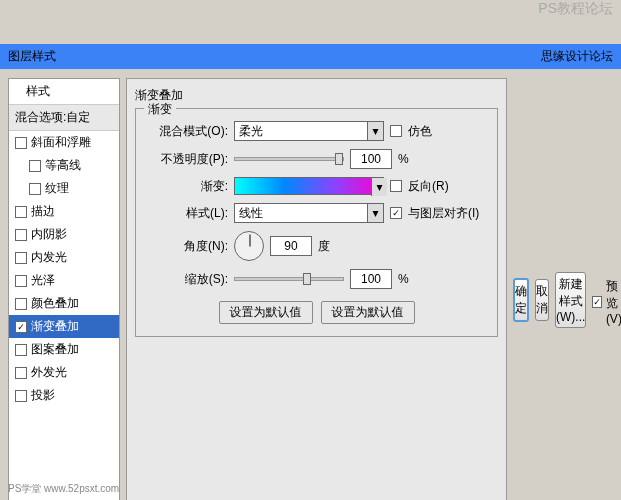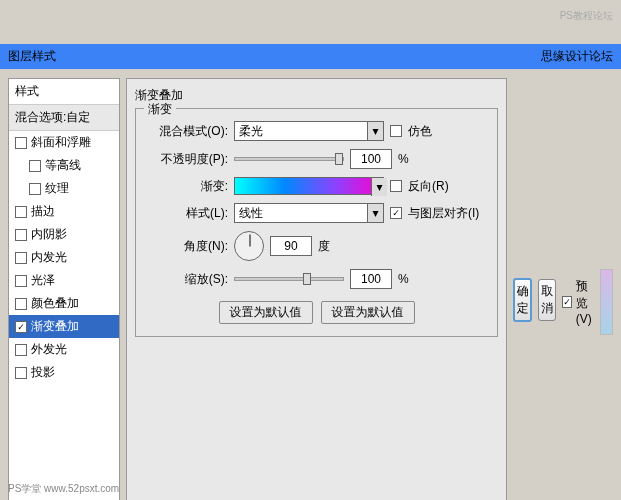--- a/index.html
+++ b/index.html
@@ -1,20 +1,20 @@
 <!DOCTYPE html>
 <html><head>
 <meta charset="utf-8">
 <style>
 * { box-sizing: border-box; margin: 0; padding: 0; font-family: "Microsoft YaHei", sans-serif; font-size: 12px; }
 body { background: #d4d0c8; width: 621px; height: 500px; position: relative; }
 .title-bar { background: #3b82f6; padding: 4px 8px; border-bottom: 1px solid #ccc; display: flex; justify-content: space-between; margin-top: 44px; }
 .main { display: flex; padding: 8px; gap: 6px; height: 460px; }
 .sidebar { width: 112px; background: #fff; border: 1px solid #999; }
-.sidebar-header { padding: 4px 6px; border-bottom: 1px solid #ccc; background: #fff; }
+.sidebar-header { padding: 4px 17px; border-bottom: 1px solid #ccc; background: #fff; }
 .sidebar-sub { padding: 4px 6px; border-bottom: 1px solid #ccc; background: #e8e8e8; }
 .sidebar-item { display: flex; align-items: center; padding: 3px 6px; gap: 4px; cursor: default; }
 .sidebar-item.indent { padding-left: 20px; }
 .sidebar-item.active { background: #316ac5; color: #fff; }
 .checkbox { width: 12px; height: 12px; border: 1px solid #666; background: #fff; display: inline-flex; align-items: center; justify-content: center; font-size: 9px; color: #000; }
 .checkbox.checked::after { content: "✓"; }
 .content { flex: 1; border: 1px solid #999; background: #e8e8e8; padding: 8px; }
 .content-title { margin-bottom: 4px; }
 .fieldset { border: 1px solid #999; padding: 12px 8px; position: relative; }
 .fieldset-legend { position: absolute; top: -8px; left: 8px; background: #e8e8e8; padding: 0 4px; }
@@ -29,21 +29,21 @@
 .angle-dial { width: 30px; height: 30px; border: 1px solid #666; border-radius: 50%; background: #f0f0f0; position: relative; }
 .angle-dial::after { content: ""; position: absolute; width: 12px; height: 1px; background: #000; top: 14px; left: 15px; transform: rotate(-90deg); transform-origin: left; }
 .btn-row { display: flex; gap: 8px; justify-content: center; margin-top: 12px; }
 .btn-small { padding: 2px 10px; background: #e8e8e8; border: 1px solid #888; border-radius: 2px; }
 .right-panel { width: 100px; display: flex; flex-direction: row; gap: 6px; align-items: center; }
 .btn { width: 96px; padding: 3px 0; text-align: center; background: linear-gradient(#fdfdfd, #e0e0e0); border: 1px solid #888; border-radius: 3px; }
 .btn.primary { border: 2px solid #5b9bd5; }
 .preview-box { width: 66px; height: 66px; border: 1px solid #bbb; background: linear-gradient(to bottom, #d9b8e8, #a8d4e8); margin-top: 4px; }
 .preview-row { display: flex; align-items: center; gap: 4px; margin-top: 4px; }
 .watermark { position: absolute; bottom: 4px; left: 8px; font-size: 10px; color: #888; margin-top: 48px; }
-.wm2 { position: absolute; top: 9px; right: 8px; font-size: 10px; color: #aaa; }
+.wm2 { position: absolute; top: 0; right: 8px; font-size: 14px; color: #aaa; }
 </style>
 </head>
 <body>
 
 <div class="title-bar">
   <span>图层样式</span>
   <span>思缘设计论坛</span>
 </div>
 
 <div class="main">
@@ -79,20 +79,24 @@
           <span class="checkbox"></span>
           <span>光泽</span>
         </div>
         <div class="sidebar-item">
           <span class="checkbox"></span>
           <span>颜色叠加</span>
         </div>
         <div class="sidebar-item active">
           <span class="checkbox checked"></span>
           <span>渐变叠加</span>
+        </div>
+        <div class="sidebar-item">
+          <span class="checkbox"></span>
+          <span>图案叠加</span>
         </div>
         <div class="sidebar-item">
           <span class="checkbox"></span>
           <span>外发光</span>
         </div>
         <div class="sidebar-item">
           <span class="checkbox"></span>
           <span>投影</span>
         </div>
       </div>
@@ -160,20 +164,21 @@
       <div class="btn-row">
         <button class="btn-small">设置为默认值</button>
         <button class="btn-small">设置为默认值</button>
       </div>
     </div>
   </div>
 
   <div class="right-panel">
     <button class="btn primary">确定</button>
     <button class="btn">取消</button>
+    <button class="btn">新建样式(W)...</button>
     <div class="preview-row">
       <span class="checkbox checked"></span>
       <span>预览(V)</span>
     </div>
     <div class="preview-box"></div>
   </div>
 </div>
 
 <div class="watermark">PS学堂  www.52psxt.com</div>
 <div class="wm2">PS教程论坛</div>

